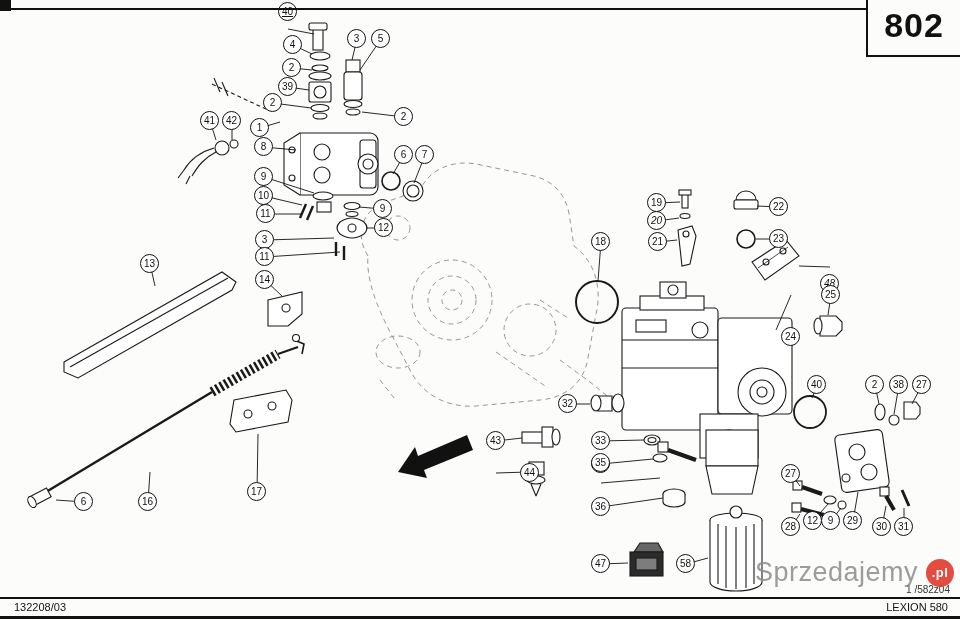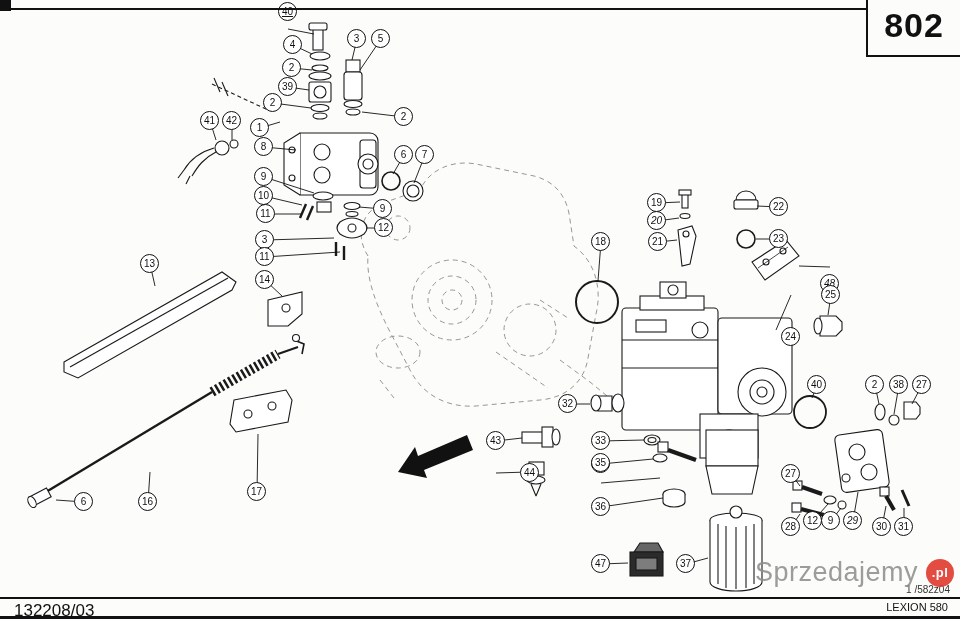--- a/index.html
+++ b/index.html
@@ -15,21 +15,21 @@
   #corner-mark { position:absolute; left:0; top:0; width:11px; height:11px; background:#111; }
   #top-rule { left:0; top:8px; width:866px; height:2px; }
   #pagebox-vrule { left:866px; top:0; width:2px; height:56px; }
   #pagebox-hrule { left:866px; top:55px; width:94px; height:2px; }
   #page-number {
     position:absolute; left:868px; top:6px; width:92px; text-align:center;
     font-size:34px; font-weight:bold; letter-spacing:1px;
   }
   #bottom-rule { left:0; top:597px; width:960px; height:1.5px; }
   #bottom-edge { left:0; top:616px; width:960px; height:3px; }
-  #footer-left { position:absolute; left:14px; top:601px; font-size:17px; }
+  #footer-left { position:absolute; left:14px; top:601px; font-size:11px; }
   #footer-right { position:absolute; right:12px; top:601px; font-size:11px; }
   #sheet-ref { position:absolute; right:10px; top:584px; font-size:10px; color:#333; }
 
   #diagram-layer, #leader-layer { position:absolute; left:0; top:0; }
   #leader-layer line { stroke:#111; stroke-width:0.9; }
 
   #callout-layer { position:absolute; left:0; top:0; width:960px; height:620px; pointer-events:none; }
   .callout {
     position:absolute; width:19px; height:19px; margin-left:-10px; margin-top:-10px;
     border:1.4px solid #111; border-radius:50%; background:#fff;
@@ -360,25 +360,25 @@
     <div class="callout" style="left: 496px; top: 473px; margin-left: 24px;">44</div>
     <div class="callout" style="left: 601px; top: 463px;">35</div>
     <div class="callout" style="left: 601px; top: 507px;">36</div>
     <div class="callout" style="left: 791px; top: 474px;">27</div>
     <div class="callout" style="left: 84px; top: 502px;">6</div>
     <div class="callout" style="left: 148px; top: 502px;">16</div>
     <div class="callout" style="left: 257px; top: 492px;">17</div>
     <div class="callout" style="left: 791px; top: 527px;">28</div>
     <div class="callout" style="left: 813px; top: 521px;">12</div>
     <div class="callout" style="left: 831px; top: 521px;">9</div>
-    <div class="callout" style="left: 853px; top: 521px; font-style: italic;">29</div>
+    <div class="callout" style="left: 853px; top: 521px;">29</div>
     <div class="callout" style="left: 882px; top: 527px;">30</div>
     <div class="callout" style="left: 904px; top: 527px;">31</div>
     <div class="callout" style="left: 601px; top: 564px;">47</div>
-    <div class="callout" style="left: 686px; top: 564px;">37</div>
+    <div class="callout" style="left: 686px; top: 564px;">58</div>
   </div>
 
 <div id="corner-mark" class="rule"></div>
 <div id="top-rule" class="rule"></div>
 <div id="pagebox-vrule" class="rule"></div>
 <div id="pagebox-hrule" class="rule"></div>
 <div id="page-number">802</div>
 
 <div id="bottom-rule" class="rule"></div>
 <div id="bottom-edge" class="rule"></div>

